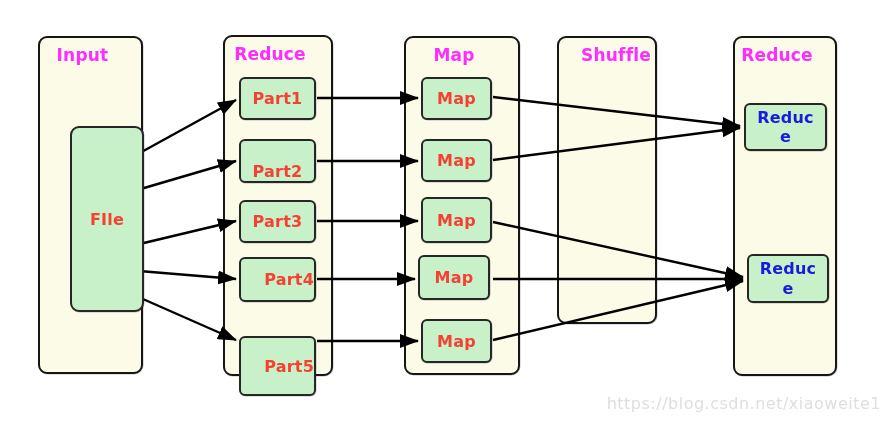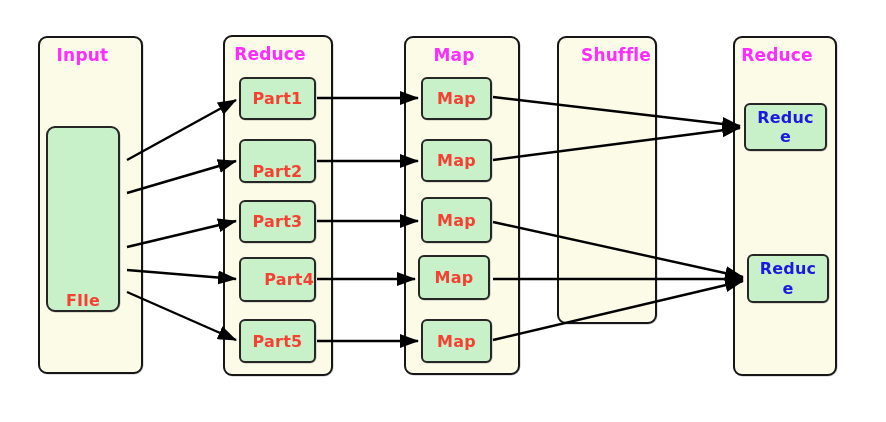--- a/index.html
+++ b/index.html
@@ -74,36 +74,36 @@
       <line x1="317" y1="221" x2="418" y2="221" stroke="#000000" stroke-width="2.4" marker-end="url(#arrowhead)"></line>
       <line x1="317" y1="279" x2="415" y2="279" stroke="#000000" stroke-width="2.4" marker-end="url(#arrowhead)"></line>
       <line x1="317" y1="341" x2="418" y2="341" stroke="#000000" stroke-width="2.4" marker-end="url(#arrowhead)"></line>
       <line x1="493" y1="97" x2="740" y2="126" stroke="#000000" stroke-width="2.4" marker-end="url(#arrowhead)"></line>
       <line x1="493" y1="160" x2="740" y2="128" stroke="#000000" stroke-width="2.4" marker-end="url(#arrowhead)"></line>
       <line x1="493" y1="222" x2="743" y2="277" stroke="#000000" stroke-width="2.4" marker-end="url(#arrowhead)"></line>
       <line x1="493" y1="279" x2="743" y2="279" stroke="#000000" stroke-width="2.4" marker-end="url(#arrowhead)"></line>
       <line x1="493" y1="340" x2="743" y2="281" stroke="#000000" stroke-width="2.4" marker-end="url(#arrowhead)"></line>
     </svg>
   <div id="boxes-layer">
-      <div class="gbox rounded" style="left: 46px; top: 126px; width: 74px; height: 186px; align-items: flex-end;">
+      <div class="gbox rounded" style="left: 70px; top: 126px; width: 74px; height: 186px;">
         <span class="label-red">FIle</span>
       </div>
       <div class="gbox" style="left: 239px; top: 77px; width: 77px; height: 43px;">
         <span class="label-red">Part1</span>
       </div>
       <div class="gbox" style="left: 239px; top: 139px; width: 77px; height: 44px; align-items: flex-end;">
         <span class="label-red">Part2</span>
       </div>
       <div class="gbox" style="left: 239px; top: 200px; width: 77px; height: 43px;">
         <span class="label-red">Part3</span>
       </div>
       <div class="gbox" style="left: 239px; top: 257px; width: 77px; height: 45px; justify-content: flex-end;">
         <span class="label-red">Part4</span>
       </div>
-      <div class="gbox" style="left: 239px; top: 319px; width: 77px; height: 44px;">
+      <div class="gbox" style="left: 239px; top: 336px; width: 77px; height: 60px; justify-content: flex-end;">
         <span class="label-red">Part5</span>
       </div>
       <div class="gbox" style="left: 421px; top: 77px; width: 71px; height: 43px;">
         <span class="label-red">Map</span>
       </div>
       <div class="gbox" style="left: 421px; top: 139px; width: 71px; height: 43px;">
         <span class="label-red">Map</span>
       </div>
       <div class="gbox" style="left: 421px; top: 197px; width: 71px; height: 46px;">
         <span class="label-red">Map</span>
@@ -114,13 +114,14 @@
       <div class="gbox" style="left: 421px; top: 319px; width: 71px; height: 44px;">
         <span class="label-red">Map</span>
       </div>
       <div class="gbox" style="left: 744px; top: 103px; width: 83px; height: 48px;">
         <span class="label-blue wrap-narrow">Reduce</span>
       </div>
       <div class="gbox" style="left: 747px; top: 254px; width: 82px; height: 49px;">
         <span class="label-blue wrap-narrow">Reduce</span>
       </div>
     </div>
+  <div class="watermark">https://blog.csdn.net/xiaoweite1</div>
 </div>
 
 </body></html>

